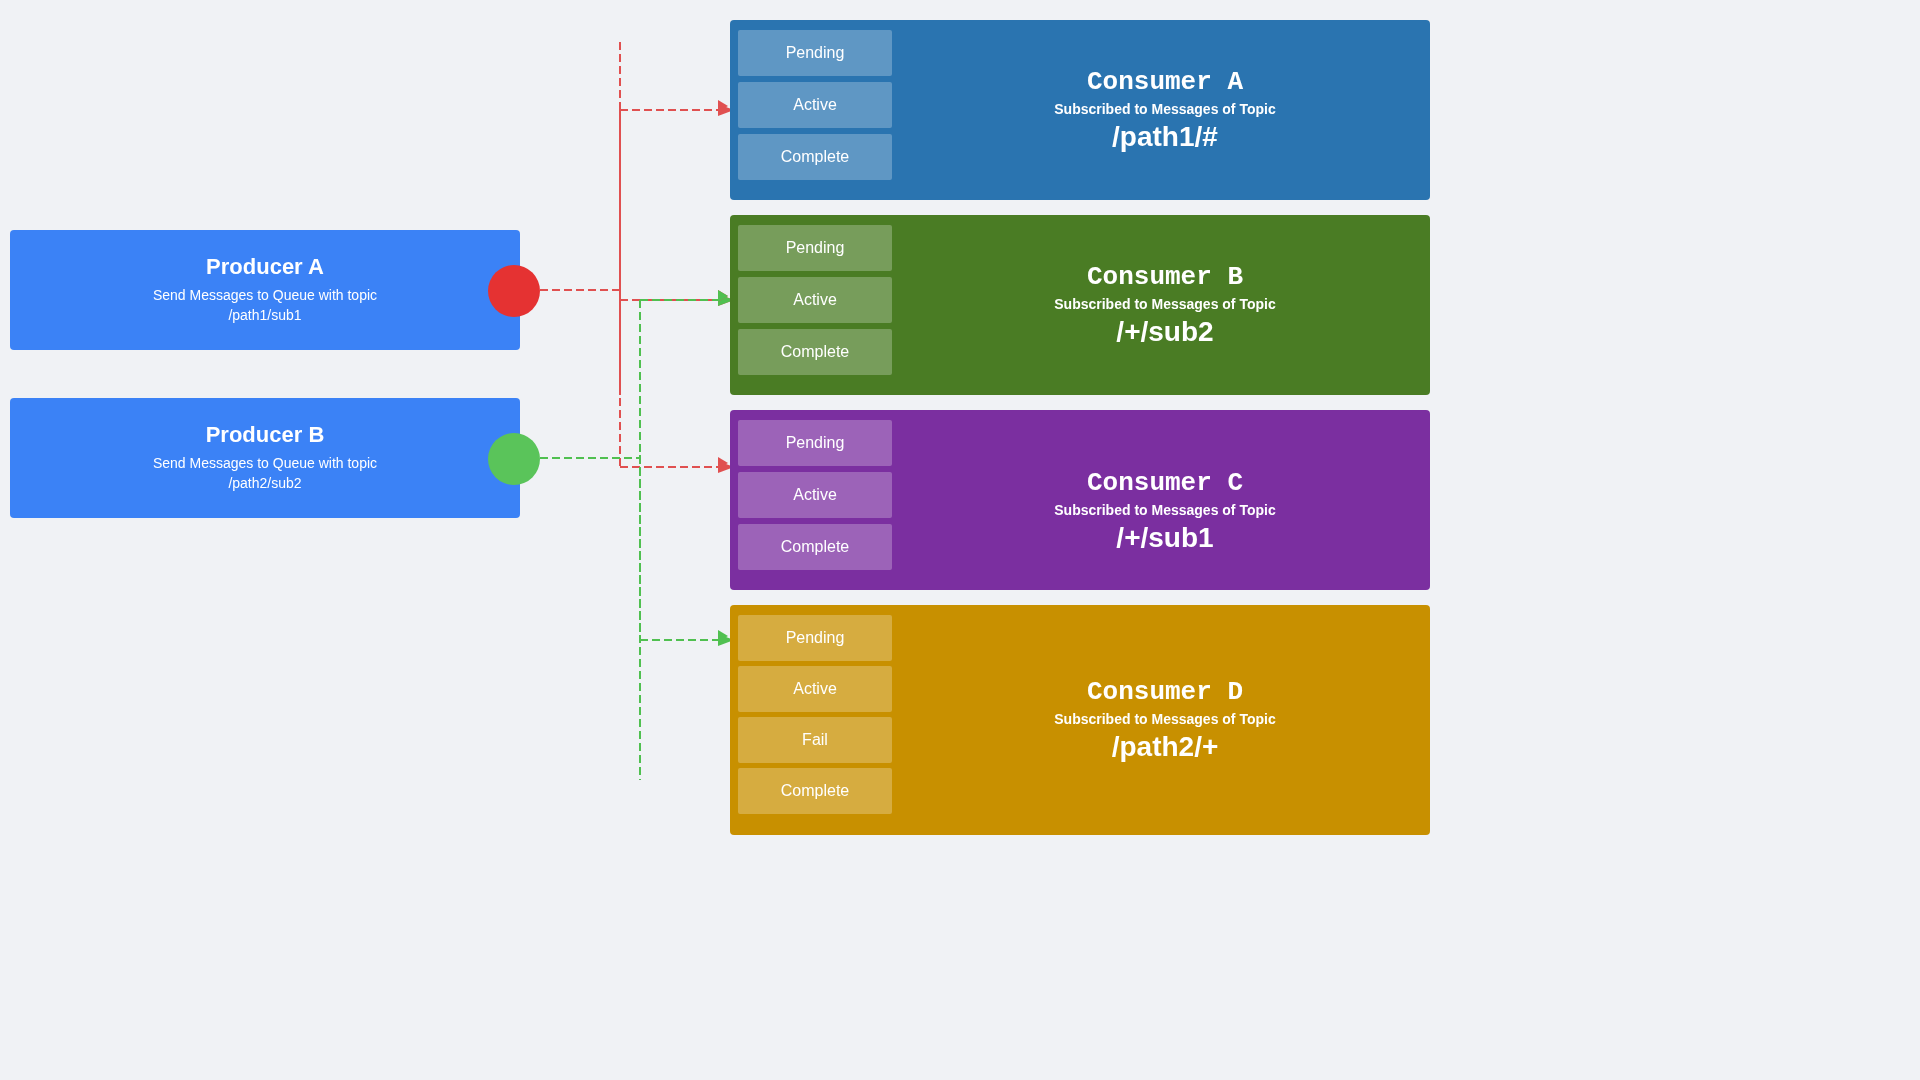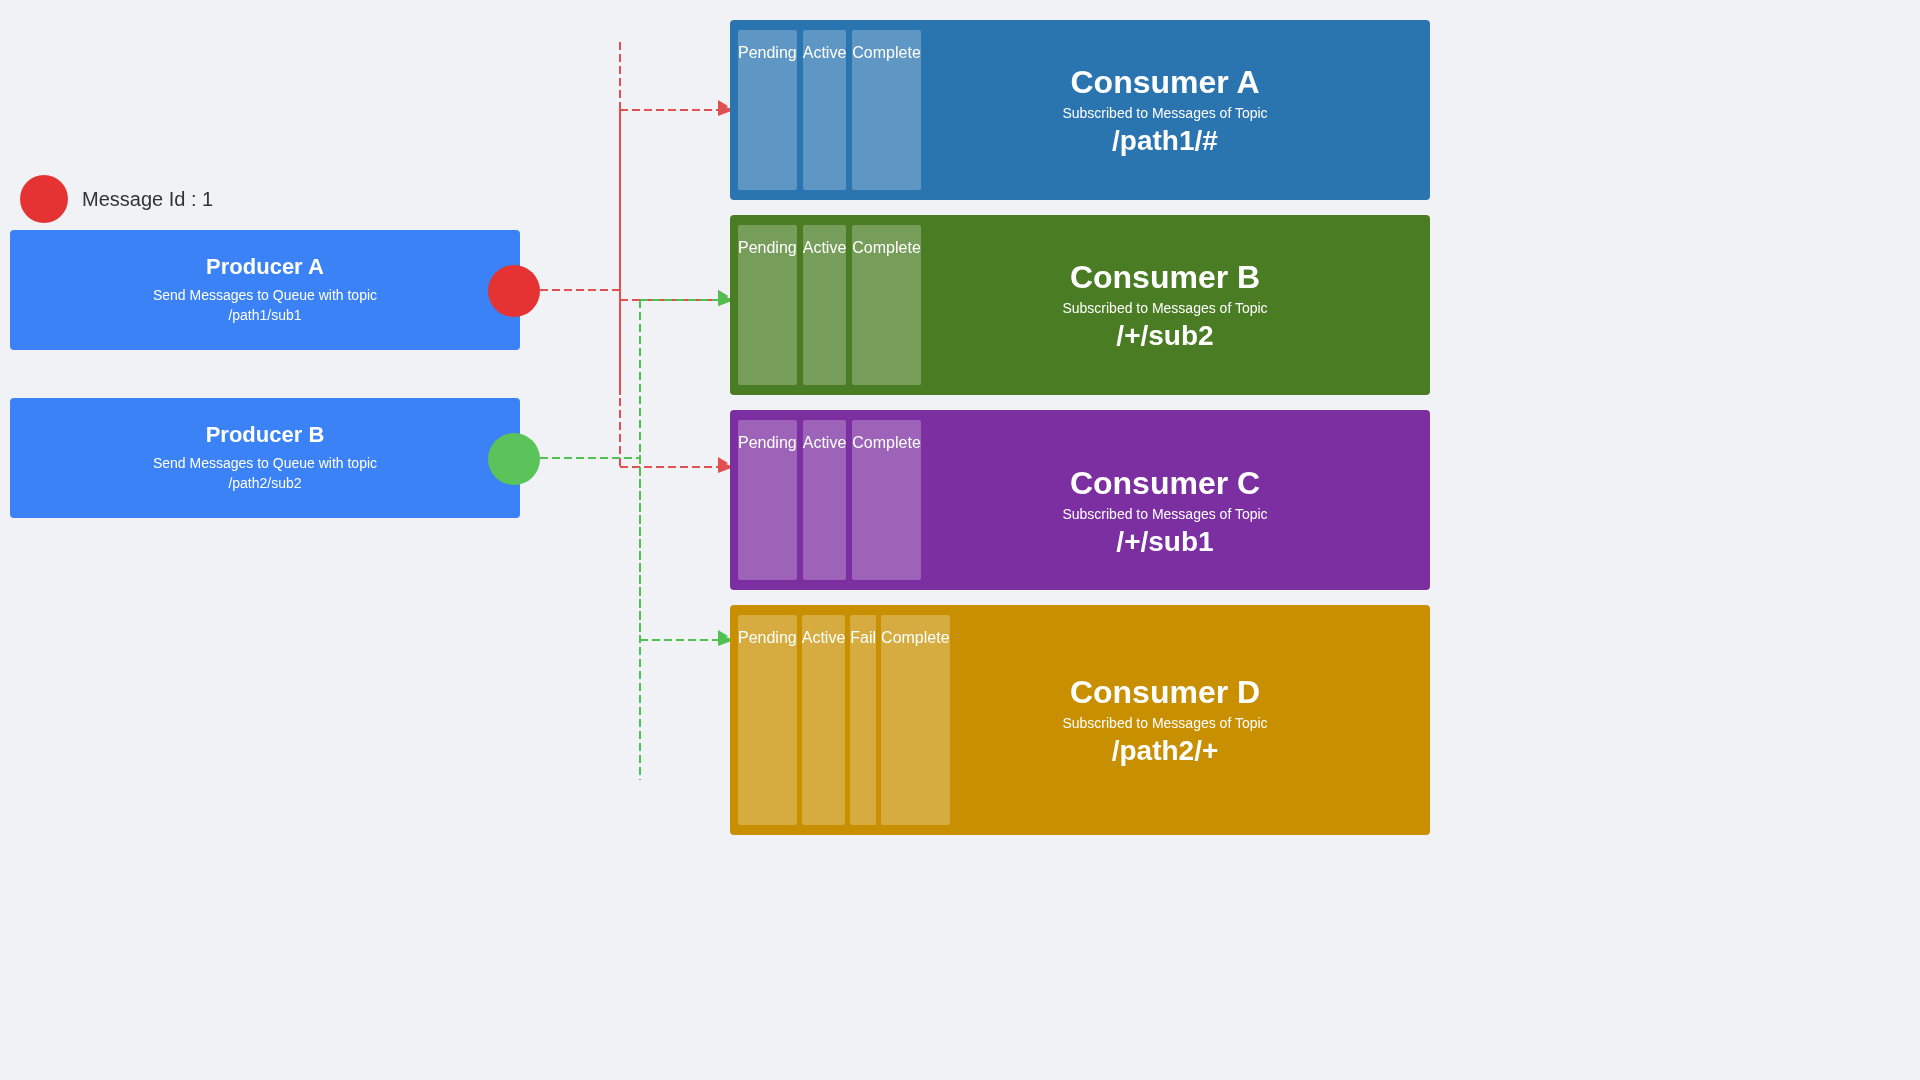--- a/index.html
+++ b/index.html
@@ -59,21 +59,21 @@
     }
 
     
     .consumer-block {
       position: absolute;
       display: flex;
     }
 
     .queue-panel {
       display: flex;
-      flex-direction: row;
+      flex-direction: column;
       gap: 4px;
       width: 170px;
     }
 
     .queue-item {
       background: rgba(255,255,255,0.25);
       color: white;
       text-align: center;
       padding: 14px 0;
       font-size: 16px;
@@ -83,28 +83,30 @@
     .consumer-info {
       display: flex;
       flex-direction: column;
       align-items: center;
       justify-content: center;
       color: white;
       text-align: center;
     }
 
     .consumer-name {
-      font-size: 32px;
+      font-size: 26px;
       font-weight: bold;
       margin-bottom: 4px;
+      font-family: Liberation Mono, monospace;
     }
 
     .consumer-sub {
       font-size: 14px;
       margin-bottom: 4px;
+      font-weight: bold;
     }
 
     .consumer-topic {
       font-size: 28px;
       font-weight: bold;
     }
 
     
     .connector-svg {
       position: absolute;
@@ -153,24 +155,20 @@
       </marker>
     </defs>
 
     <polygon points="728,106 718,100 718,112" fill="#e05050"></polygon>
     <polygon points="728,296 718,290 718,302" fill="#e05050"></polygon>
     <polygon points="728,463 718,457 718,469" fill="#e05050"></polygon>
     <polygon points="728,636 718,630 718,642" fill="#50c050"></polygon>
     <polygon points="728,296 718,290 718,302" fill="#50c050"></polygon>
   </svg>
 
-  <div class="message-legend" style="top: 175px; left: 20px;">
-    <div class="msg-circle" style="width:48px;height:48px;background:#e53232;"></div>
-    <span class="msg-label">Message Id : 1</span>
-  </div>
 
 
   <div class="producer-box" style="top:230px;left:10px;width:510px;height:120px;">
     <div>
       <div class="producer-title">Producer A</div>
       <div class="producer-subtitle">Send Messages to Queue with topic<br>/path1/sub1</div>
     </div>
 
     <div style="position:absolute;right:-20px;top:35px;width:52px;height:52px;background:#e53232;border-radius:50%;"></div>
   </div>

